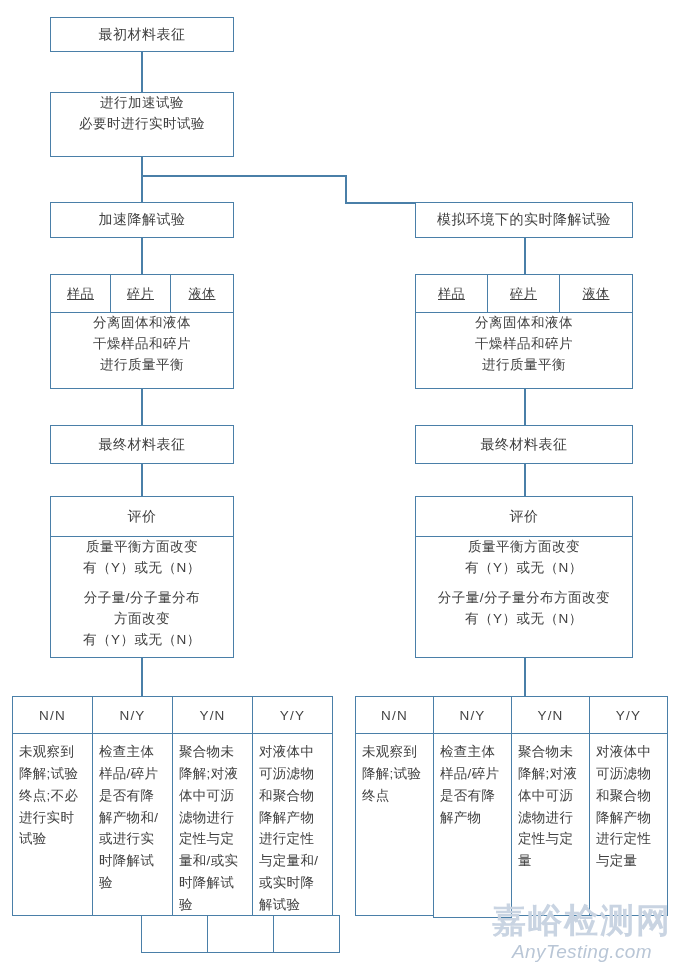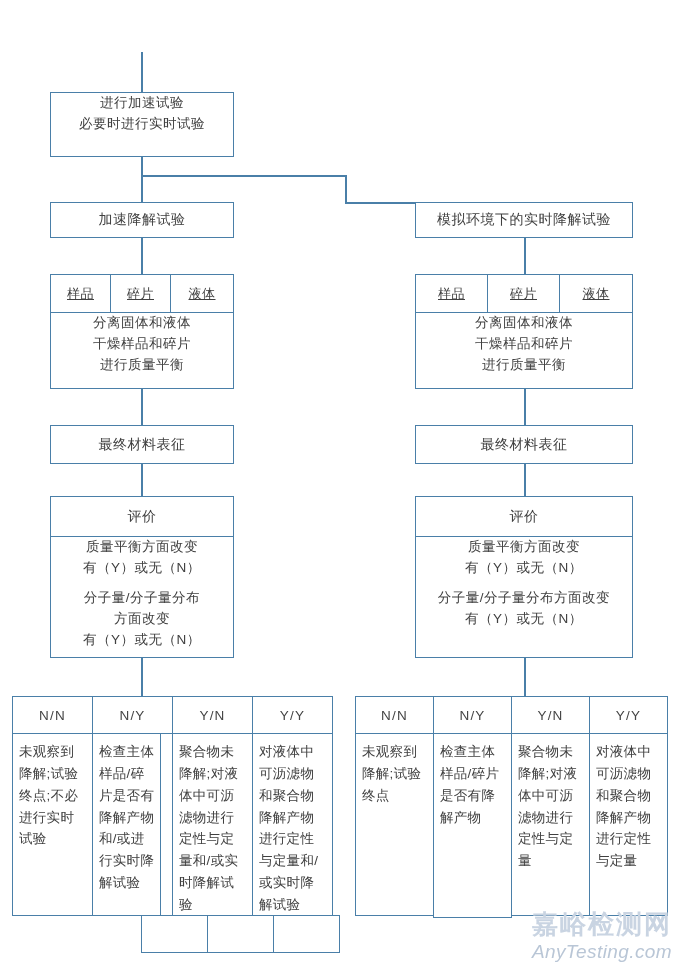--- a/index.html
+++ b/index.html
@@ -101,21 +101,21 @@
   .gap-para { height: 9px; }
   #watermark {
     position: absolute;
     right: 8px;
     bottom: 6px;
     text-align: center;
     pointer-events: none;
     user-select: none;
   }
   #wm-cn {
-    font-size: 26px;
+    font-size: 34px;
     font-weight: bold;
     color: #c9d4e2;
     letter-spacing: 2px;
     line-height: 1;
   }
   #wm-en {
     font-size: 19px;
     font-style: italic;
     color: #b9c6d6;
     letter-spacing: 0.4px;
@@ -136,20 +136,21 @@
   <div class="conn vline" style="left:141px; top:238px; height:36px;"></div>
   <div class="conn vline" style="left:141px; top:389px; height:36px;"></div>
   <div class="conn vline" style="left:141px; top:464px; height:32px;"></div>
   <div class="conn vline" style="left:141px; top:658px; height:38px;"></div>
 
   <div class="conn vline" style="left:524px; top:238px; height:36px;"></div>
   <div class="conn vline" style="left:524px; top:389px; height:36px;"></div>
   <div class="conn vline" style="left:524px; top:464px; height:32px;"></div>
   <div class="conn vline" style="left:524px; top:658px; height:38px;"></div>
 
+  <div class="box hdr" style="left:50px; top:17px; width:184px; height:35px;">最初材料表征</div>
 
   <div class="box multi body-txt" style="left:50px; top:92px; width:184px; height:65px;">
     <span class="line">进行加速试验</span>
     <span class="line">必要时进行实时试验</span>
   </div>
 
   <div class="box hdr" style="left:50px; top:202px; width:184px; height:36px;">加速降解试验</div>
 
   <div class="tri-cell" style="left:50px; top:274px; width:61px; height:39px;">样品</div>
   <div class="tri-cell" style="left:110px; top:274px; width:61px; height:39px;">碎片</div>
@@ -173,21 +174,21 @@
     <span class="line">方面改变</span>
     <span class="line">有（Y）或无（N）</span>
   </div>
 
   <div class="res-head" style="left:12px; top:696px; width:81px; height:38px;">N/N</div>
   <div class="res-head" style="left:92px; top:696px; width:81px; height:38px;">N/Y</div>
   <div class="res-head" style="left:172px; top:696px; width:81px; height:38px;">Y/N</div>
   <div class="res-head" style="left:252px; top:696px; width:81px; height:38px;">Y/Y</div>
 
   <div class="res-body" style="left:12px; top:733px; width:81px; height:183px;">未观察到降解;试验终点;不必进行实时试验</div>
-  <div class="res-body" style="left:92px; top:733px; width:69px; height:183px;">检查主体样品/碎片是否有降解产物和/或进行实时降解试验</div>
+  <div class="res-body" style="left:92px; top:733px; width:81px; height:183px;">检查主体样品/碎片是否有降解产物和/或进行实时降解试验</div>
   <div class="res-body" style="left:172px; top:733px; width:81px; height:194px;">聚合物未降解;对液体中可沥滤物进行定性与定量和/或实时降解试验</div>
   <div class="res-body" style="left:252px; top:733px; width:81px; height:183px;">对液体中可沥滤物和聚合物降解产物进行定性与定量和/或实时降解试验</div>
 
   <div class="empty-cell" style="left:141px; top:915px; width:67px; height:38px;"></div>
   <div class="empty-cell" style="left:207px; top:915px; width:67px; height:38px;"></div>
   <div class="empty-cell" style="left:273px; top:915px; width:67px; height:38px;"></div>
 
   <div class="box hdr" style="left:415px; top:202px; width:218px; height:36px;">模拟环境下的实时降解试验</div>
 
   <div class="tri-cell" style="left:415px; top:274px; width:73px; height:39px;">样品</div>

